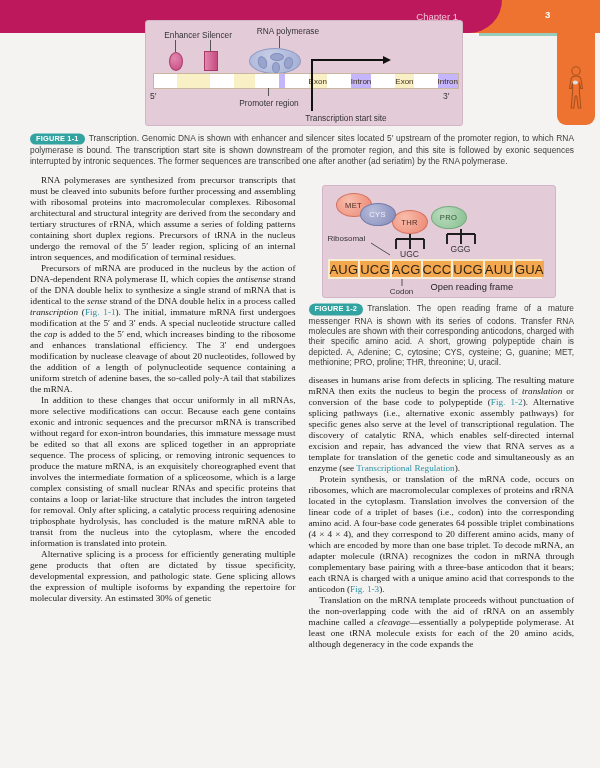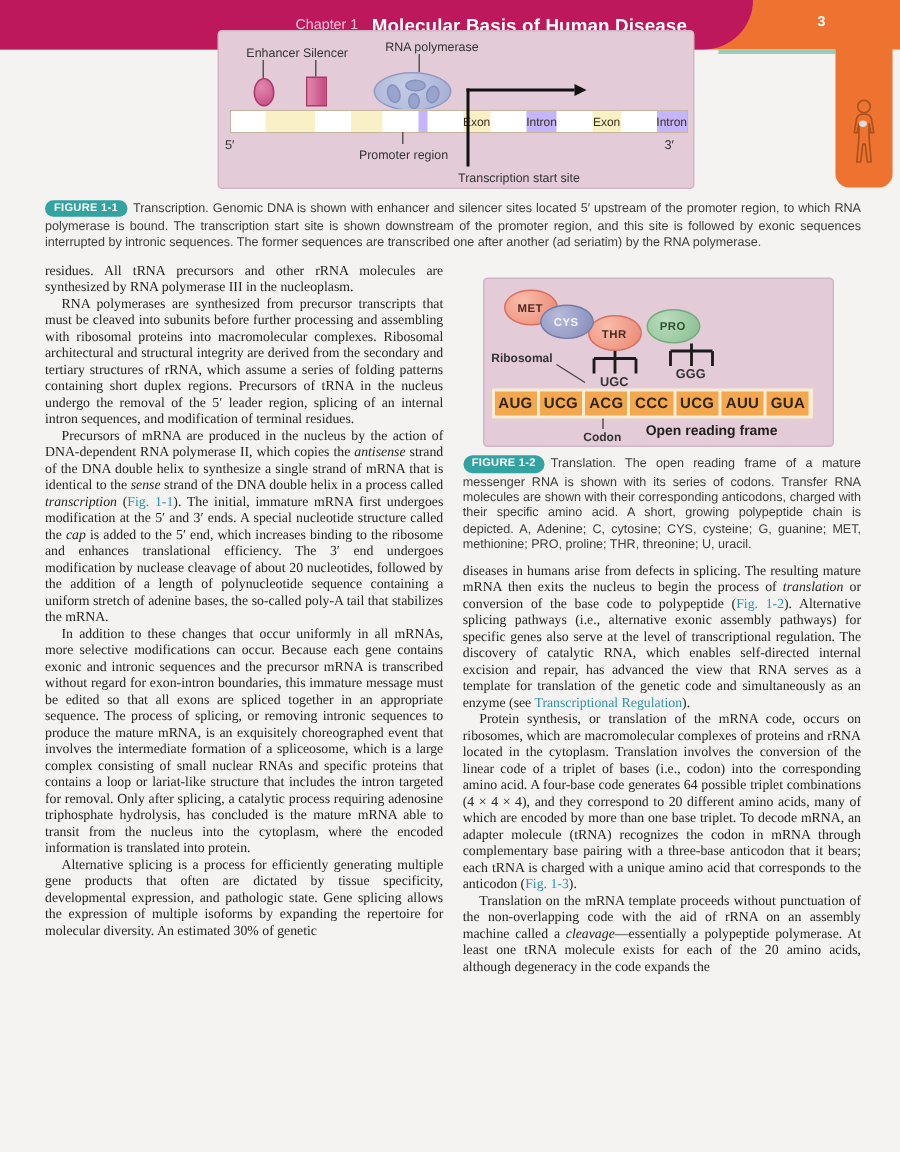--- a/index.html
+++ b/index.html
@@ -68,51 +68,50 @@
   .columns{margin:9px 26px 0 30px;display:flex;gap:13px;}
   .col{flex:1;min-width:0;}
   .body-text p{
     margin:0;font-family:"Liberation Serif",serif;font-size:9.2px;line-height:11px;
     color:#242220;text-align:justify;
   }
   .body-text p.indent{text-indent:11px;}
   .seg-i{font-style:italic;}
   .seg-link{color:#2e93a6;}
   
-  .fig2{margin:10px 0 5px 13px;width:234px;height:113px;font-weight:bold;}
+  .fig2{margin:10px 0 5px 13px;width:234px;height:113px;}
   .aa{
     position:absolute;border-radius:50%;display:flex;align-items:center;justify-content:center;
     font-size:7.6px;letter-spacing:0.3px;box-sizing:border-box;
   }
   .aa.met{left:13px;top:7px;width:36px;height:24px;background:radial-gradient(circle at 35% 30%,#f8bcab,#ec8570);border:1px solid #d4715f;color:#4a2a22;z-index:2;}
   .aa.cys{left:37px;top:17px;width:36px;height:23px;background:radial-gradient(circle at 35% 30%,#b6bbda,#8289b8);border:1px solid #737ba9;color:#f2f2f8;z-index:3;}
   .aa.thr{left:69px;top:24px;width:36px;height:24px;background:radial-gradient(circle at 35% 30%,#f8bcab,#ec8570);border:1px solid #d4715f;color:#4a2a22;z-index:2;}
   .aa.pro{left:108px;top:20px;width:36px;height:23px;background:radial-gradient(circle at 35% 30%,#bcdcbe,#85be8f);border:1px solid #74ab7e;color:#2f5233;z-index:2;}
   .fig2-svg{position:absolute;left:0;top:0;z-index:1;}
   .f2-label{position:absolute;font-size:8px;color:#333;}
   .codon-strip{
     position:absolute;left:5px;top:73px;width:214px;height:20px;background:#f6edd3;
     display:flex;gap:2px;padding:2px;box-sizing:border-box;
   }
   .codon{
     flex:1;background:#f3a74e;display:flex;align-items:center;justify-content:center;
-    font-size:10px;color:#2f2416;letter-spacing:0.2px;
+    font-size:13px;color:#2f2416;letter-spacing:0.2px;
   }
   .orf-label{position:absolute;left:108px;top:96px;font-size:9.3px;color:#1e1e1e;}
 </style>
 </head>
 <body>
 
 <div class="page">
 
   <div>
     <div class="header-band"></div>
     <div class="header-light">
       <span class="chapter-label">Chapter 1</span>
-      <span class="chapter-title">Molecular Basis of Human Disease</span>
     </div>
     <span class="page-num">3</span>
     <div class="teal-line"></div>
     <div class="side-tab">
       <svg width="24" height="46" viewBox="0 0 24 46">
         <circle cx="12" cy="6" r="4.2" fill="none" stroke="#a8501e" stroke-width="1.1"></circle>
         <path d="M12 11 C9 11 7.6 12.5 7.1 14 L5.5 23.5 L7.4 23.5 L8.6 17.5 L8.6 27 L7.2 43 L9.8 43 L11.2 31 L12.8 31 L14.2 43 L16.8 43 L15.4 27 L15.4 17.5 L16.6 23.5 L18.5 23.5 L16.9 14 C16.4 12.5 15 11 12 11 Z" fill="none" stroke="#a8501e" stroke-width="1.1" stroke-linejoin="round"></path>
         <ellipse cx="11.3" cy="17.5" rx="2.6" ry="2.1" fill="#d9e5ec" opacity="0.95"></ellipse>
       </svg>
     </div>
@@ -155,21 +154,20 @@
     <div class="tick" style="left:122px;top:67px;height:8px;"></div>
     <div class="fig-label" style="left:73px;top:77px;width:100px;">Promoter region</div>
     <div class="fig-label" style="left:130px;top:92px;width:140px;">Transcription start site</div>
   </div>
 
   <p class="caption caption1"><span class="fig-badge">FIGURE 1-1</span><span>Transcription. Genomic DNA is shown with enhancer and silencer sites located 5′ upstream of the promoter region, to which RNA polymerase is bound. The transcription start site is shown downstream of the promoter region, and this site is followed by exonic sequences interrupted by intronic sequences. The former sequences are transcribed one after another (ad seriatim) by the RNA polymerase.</span></p>
 
   <div class="columns">
 
     <div class="col body-text">
-      <p><span>residues. All tRNA precursors and other rRNA molecules are synthesized by RNA polymerase III in the nucleoplasm.</span></p>
       <p class="indent"><span>RNA polymerases are synthesized from precursor transcripts that must be cleaved into subunits before further processing and assembling with ribosomal proteins into macromolecular complexes. Ribosomal architectural and structural integrity are derived from the secondary and tertiary structures of rRNA, which assume a series of folding patterns containing short duplex regions. Precursors of tRNA in the nucleus undergo the removal of the 5′ leader region, splicing of an internal intron sequences, and modification of terminal residues.</span></p>
       <p class="indent"><span>Precursors of mRNA are produced in the nucleus by the action of DNA-dependent RNA polymerase II, which copies the </span><span class="seg-i">antisense</span><span> strand of the DNA double helix to synthesize a single strand of mRNA that is identical to the </span><span class="seg-i">sense</span><span> strand of the DNA double helix in a process called </span><span class="seg-i">transcription</span><span> (</span><span class="seg-link">Fig. 1-1</span><span>). The initial, immature mRNA first undergoes modification at the 5′ and 3′ ends. A special nucleotide structure called the </span><span class="seg-i">cap</span><span> is added to the 5′ end, which increases binding to the ribosome and enhances translational efficiency. The 3′ end undergoes modification by nuclease cleavage of about 20 nucleotides, followed by the addition of a length of polynucleotide sequence containing a uniform stretch of adenine bases, the so-called poly-A tail that stabilizes the mRNA.</span></p>
       <p class="indent"><span>In addition to these changes that occur uniformly in all mRNAs, more selective modifications can occur. Because each gene contains exonic and intronic sequences and the precursor mRNA is transcribed without regard for exon-intron boundaries, this immature message must be edited so that all exons are spliced together in an appropriate sequence. The process of splicing, or removing intronic sequences to produce the mature mRNA, is an exquisitely choreographed event that involves the intermediate formation of a spliceosome, which is a large complex consisting of small nuclear RNAs and specific proteins that contains a loop or lariat-like structure that includes the intron targeted for removal. Only after splicing, a catalytic process requiring adenosine triphosphate hydrolysis, has concluded is the mature mRNA able to transit from the nucleus into the cytoplasm, where the encoded information is translated into protein.</span></p>
       <p class="indent"><span>Alternative splicing is a process for efficiently generating multiple gene products that often are dictated by tissue specificity, developmental expression, and pathologic state. Gene splicing allows the expression of multiple isoforms by expanding the repertoire for molecular diversity. An estimated 30% of genetic</span></p>
     </div>
 
     <div class="col">
 
       <div class="fig-panel fig2">
         <svg class="fig2-svg" width="234" height="113" viewBox="0 0 234 113">

